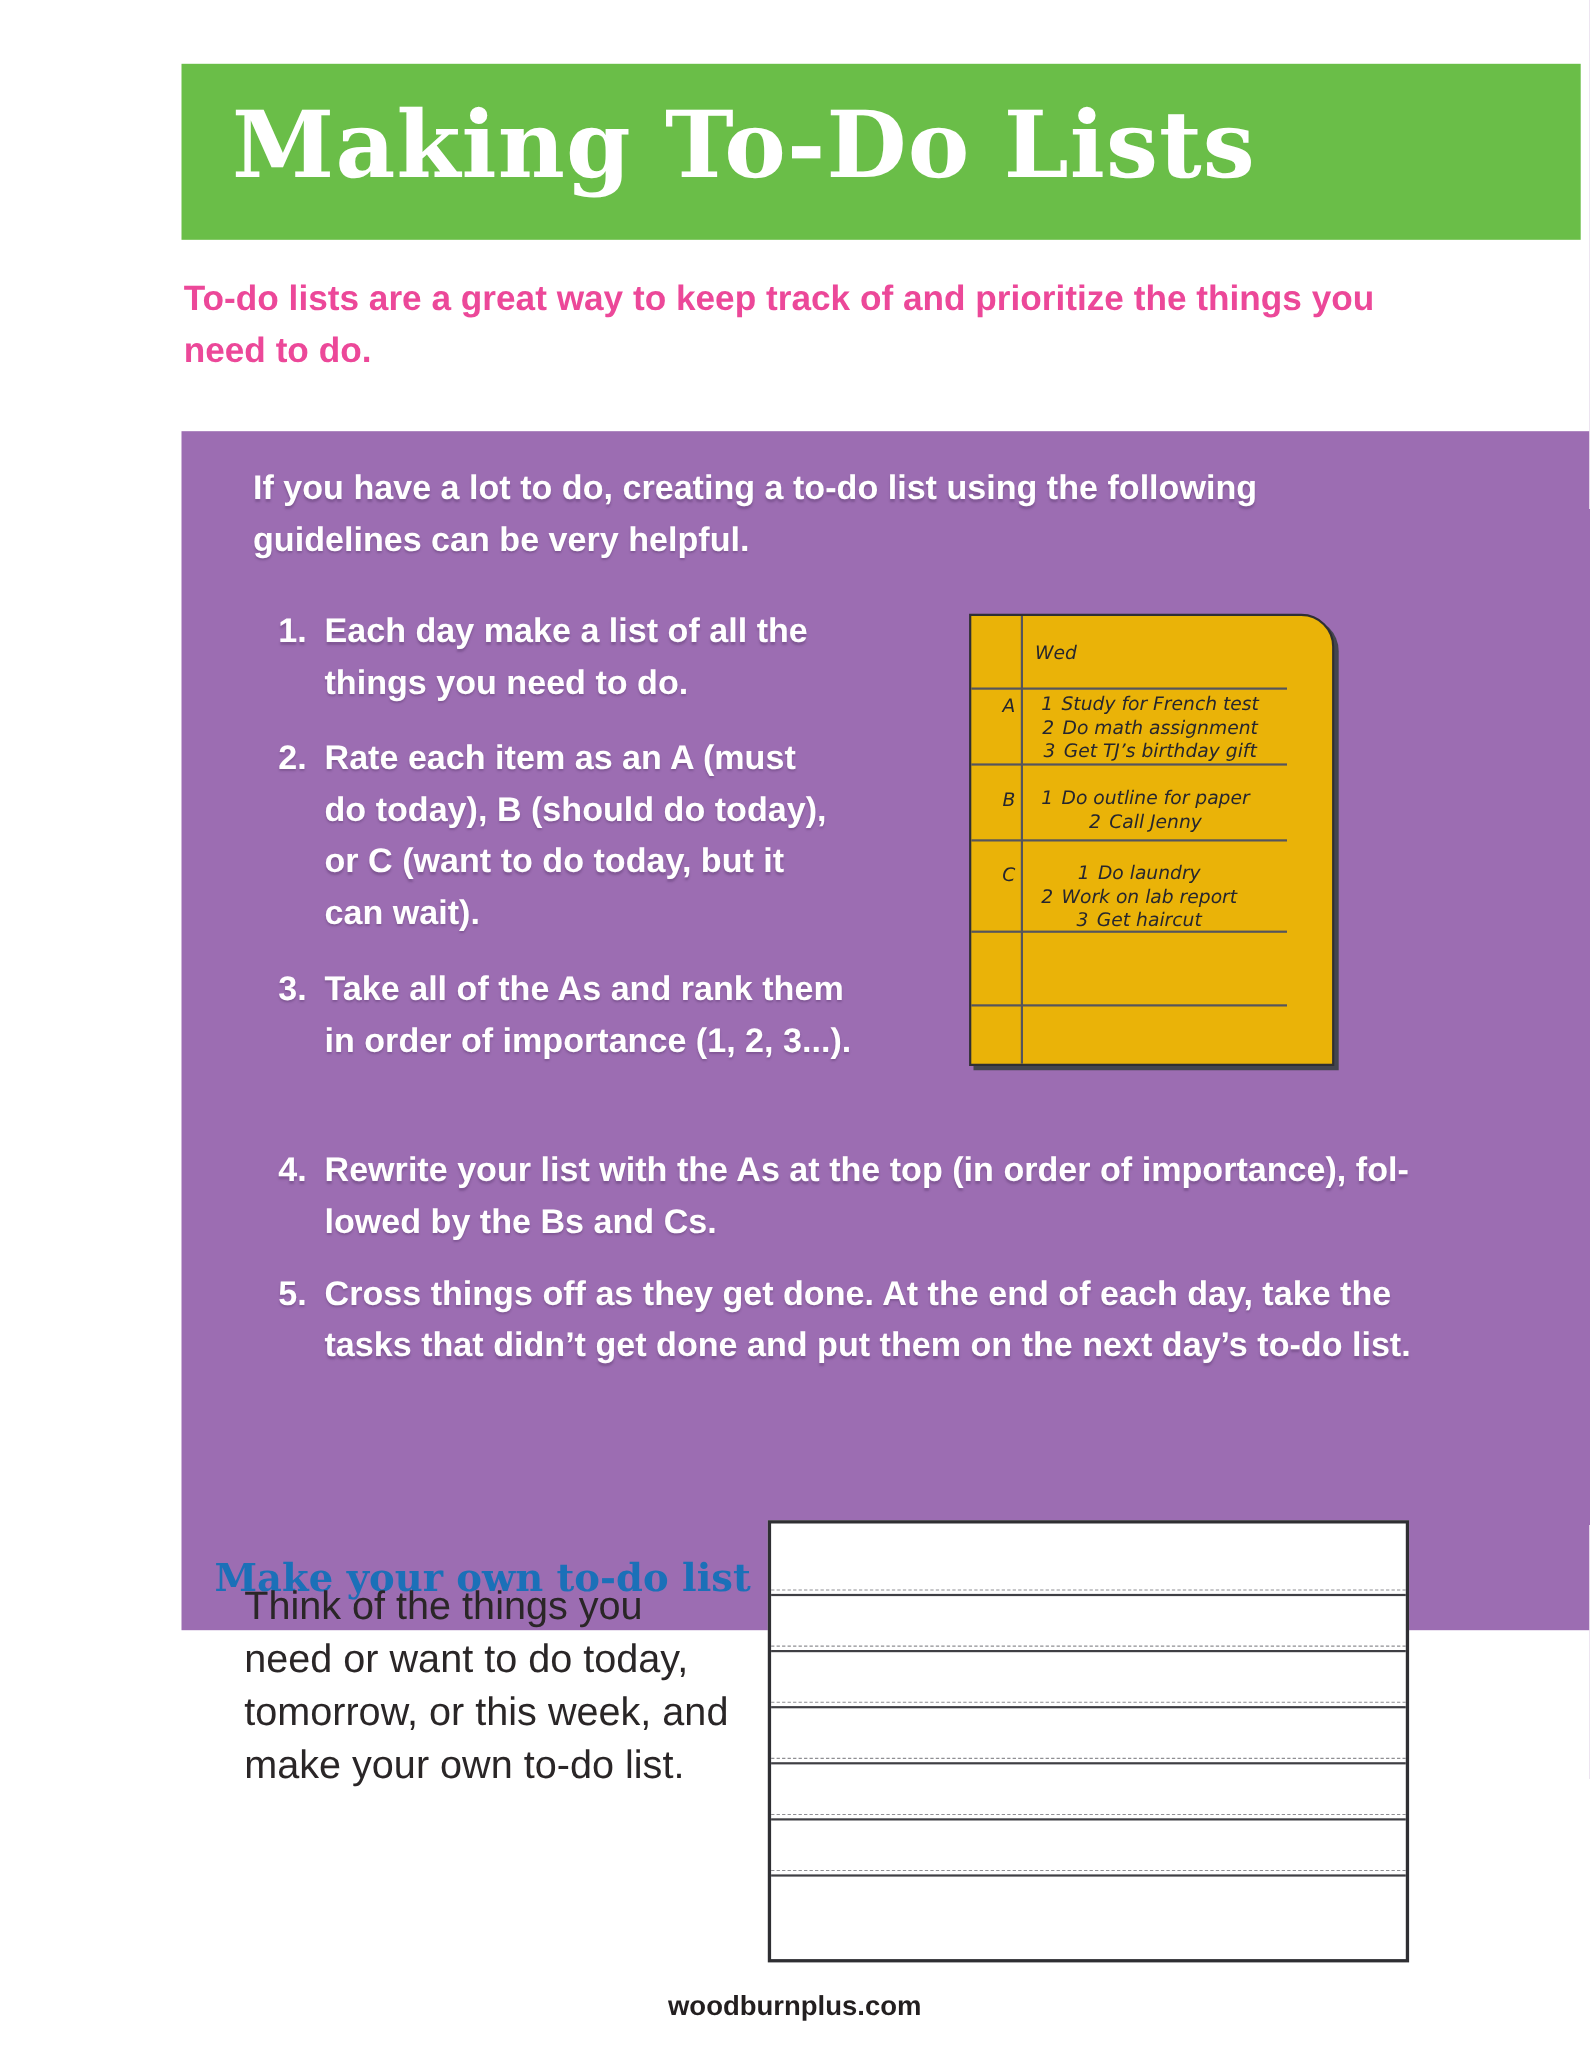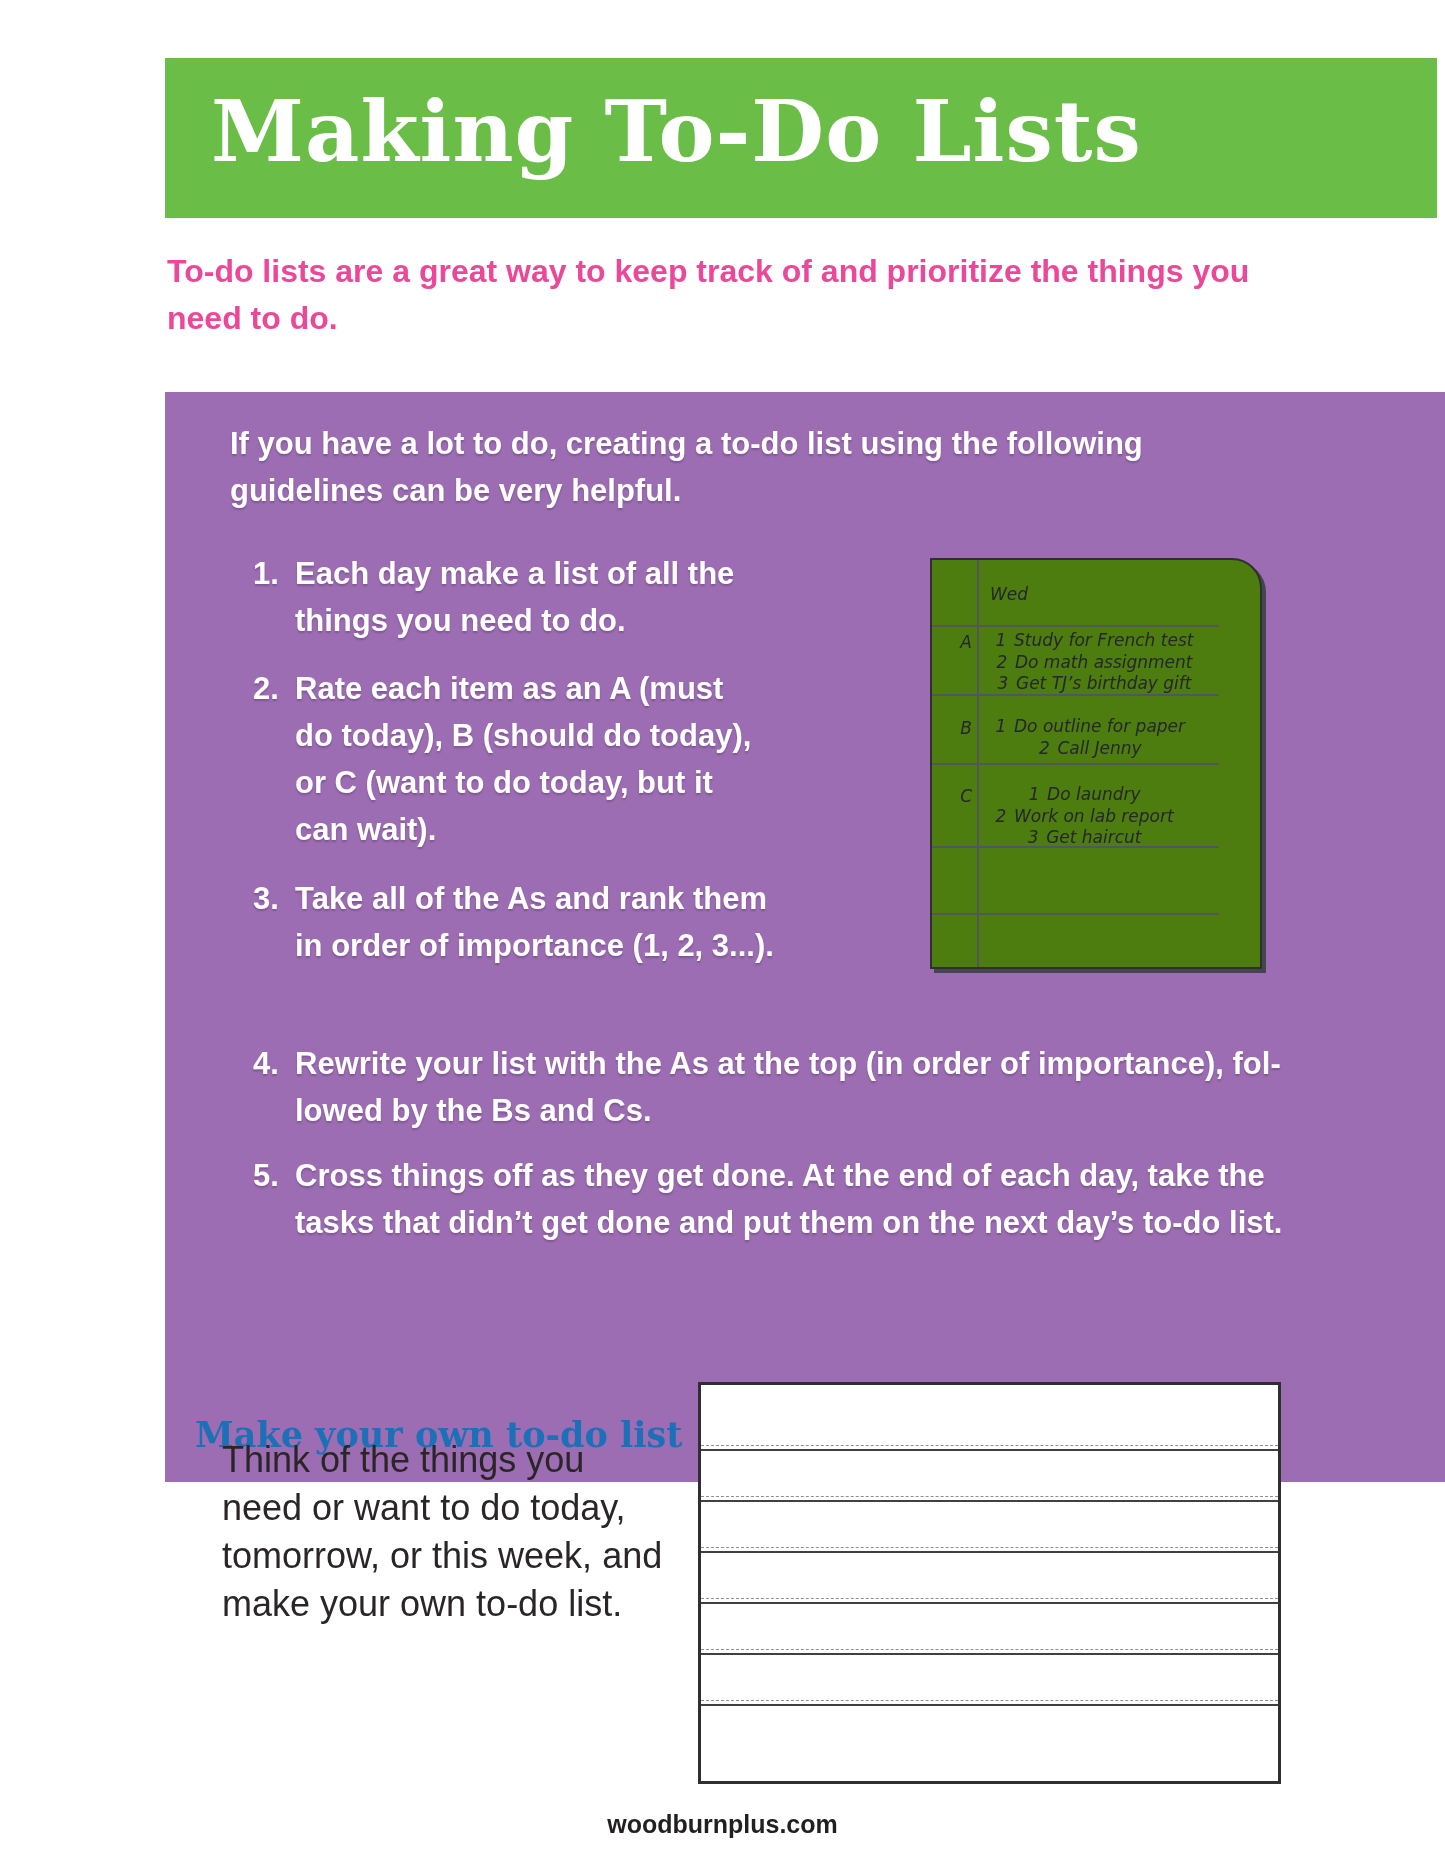--- a/index.html
+++ b/index.html
@@ -35,22 +35,22 @@
   .g-item { position:absolute; display:flex; }
   .g-num { width:42px; flex:0 0 42px; line-height:47px; text-shadow:0 2px 2px rgba(45,20,60,0.25); }
   .g-item-1 { left:88px; top:158px; }
   .g-item-2 { left:88px; top:273px; }
   .g-item-3 { left:88px; top:483px; }
   .g-item-4 { left:88px; top:648px; }
   .g-item-5 { left:88px; top:760px; }
 
   
   .todo-card {
-    position:absolute; left:765px; top:166px; width:328px; height:407px;
-    background:#4d7c0f; border:2px solid #2f2f33; border-radius:0 30px 0 0;
+    position:absolute; left:716px; top:166px; width:328px; height:407px;
+    background:#eab308; border:2px solid #2f2f33; border-radius:0 30px 0 0;
     box-shadow:4px 4px 0 #43454f;
     color:#26262e; font-weight:normal; text-shadow:none;
     font-family:"DejaVu Sans", sans-serif; font-style:italic; font-size:17px;
   }
   .card-vline { position:absolute; left:45px; top:0; bottom:0; width:2px; background:#55555d; }
   .card-hline { position:absolute; left:0; width:287px; height:2px; background:#55555d; }
   .hline-1 { top:65px; } .hline-2 { top:134px; } .hline-3 { top:203px; }
   .hline-4 { top:286px; } .hline-5 { top:353px; }
   .card-day { position:absolute; left:58px; top:24px; }
   .card-letter { position:absolute; left:0; width:40px; text-align:right; }

